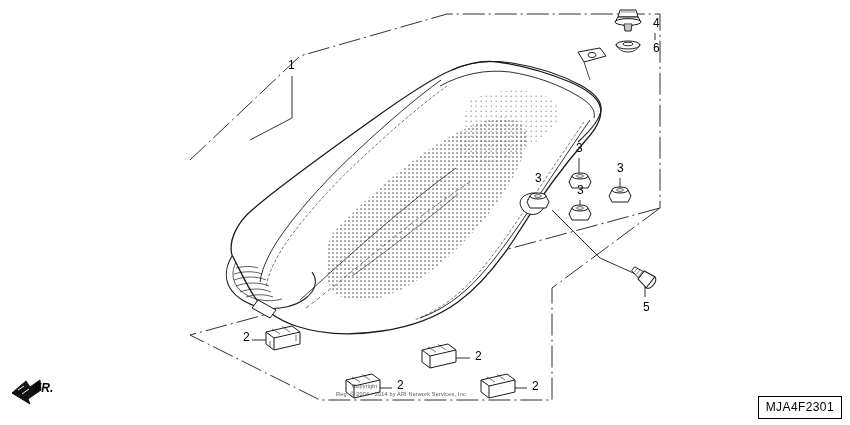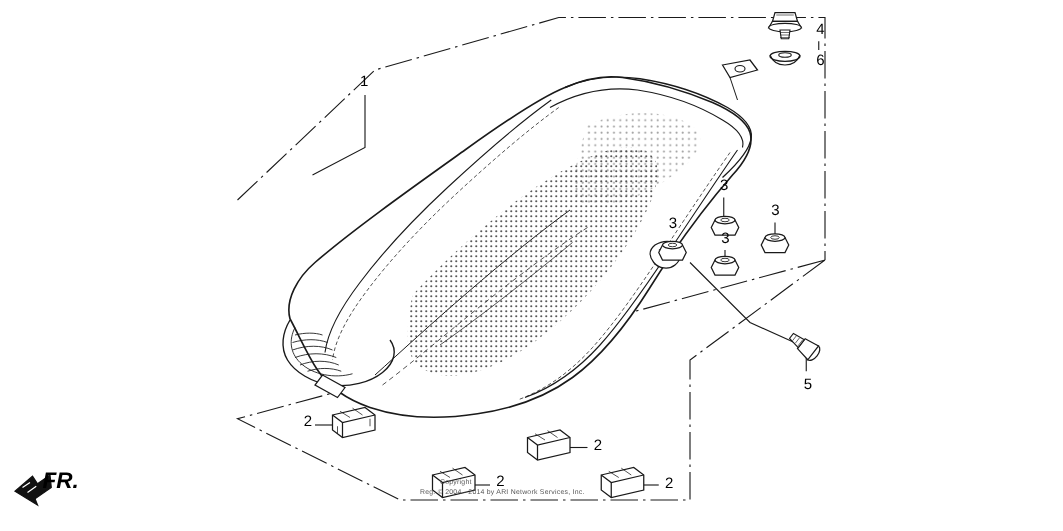--- a/index.html
+++ b/index.html
@@ -3,21 +3,21 @@
 <meta charset="utf-8">
 <style>
   html,body{margin:0;padding:0;background:#ffffff;}
   body{width:850px;height:425px;overflow:hidden;font-family:"Liberation Sans",sans-serif;}
   #root{position:relative;width:850px;height:425px;background:#ffffff;}
   svg.diagram{position:absolute;left:0;top:0;width:850px;height:425px;}
   .lbl{position:absolute;font-family:"Liberation Sans",sans-serif;font-size:12px;color:#000;line-height:1;}
   .partno{position:absolute;right:8px;bottom:6px;border:1px solid #000;padding:3px 7px 4px 7px;font-size:12px;font-family:"Liberation Sans",sans-serif;letter-spacing:0.4px;color:#000;background:#fff;}
   .copy{position:absolute;font-size:5.5px;color:#555;font-family:"Liberation Sans",sans-serif;line-height:1.5;letter-spacing:0.2px;}
   .frmark{position:absolute;left:10px;bottom:18px;width:64px;height:30px;}
-  .frtext{position:absolute;left:34px;bottom:30px;font-size:18px;font-weight:bold;font-style:italic;color:#000;font-family:"Liberation Sans",sans-serif;}
+  .frtext{position:absolute;left:34px;bottom:30px;font-size:12px;font-weight:bold;font-style:italic;color:#000;font-family:"Liberation Sans",sans-serif;}
 </style>
 </head>
 <body>
 
 <div id="root">
 
   <svg class="diagram" viewBox="0 0 850 425">
     <defs>
       <pattern id="dots" width="4" height="4" patternUnits="userSpaceOnUse">
         <circle cx="1" cy="1" r="0.85" fill="#3a3a3a"></circle>
@@ -211,14 +211,15 @@
 
   <div class="copy" style="left:352px;top:382px;">Copyright</div>
   <div class="copy" style="left:336px;top:390px;">Reg. © 2004 - 2014 by ARI Network Services, Inc.</div>
 
   <svg class="frmark" viewBox="0 0 64 30">
     <path d="M2,16 L16,4 L20,10 L30,3 L31,13 L18,22 L20,27 Z" fill="#111111" stroke="#111111" stroke-width="1"></path>
     <path d="M8,13 L14,9 M12,17 L19,12" stroke="#ffffff" stroke-width="1"></path>
   </svg>
   <div class="frtext">FR.</div>
 
+  <div class="partno">MJA4F2301</div>
 
 </div>
 
 </body></html>

